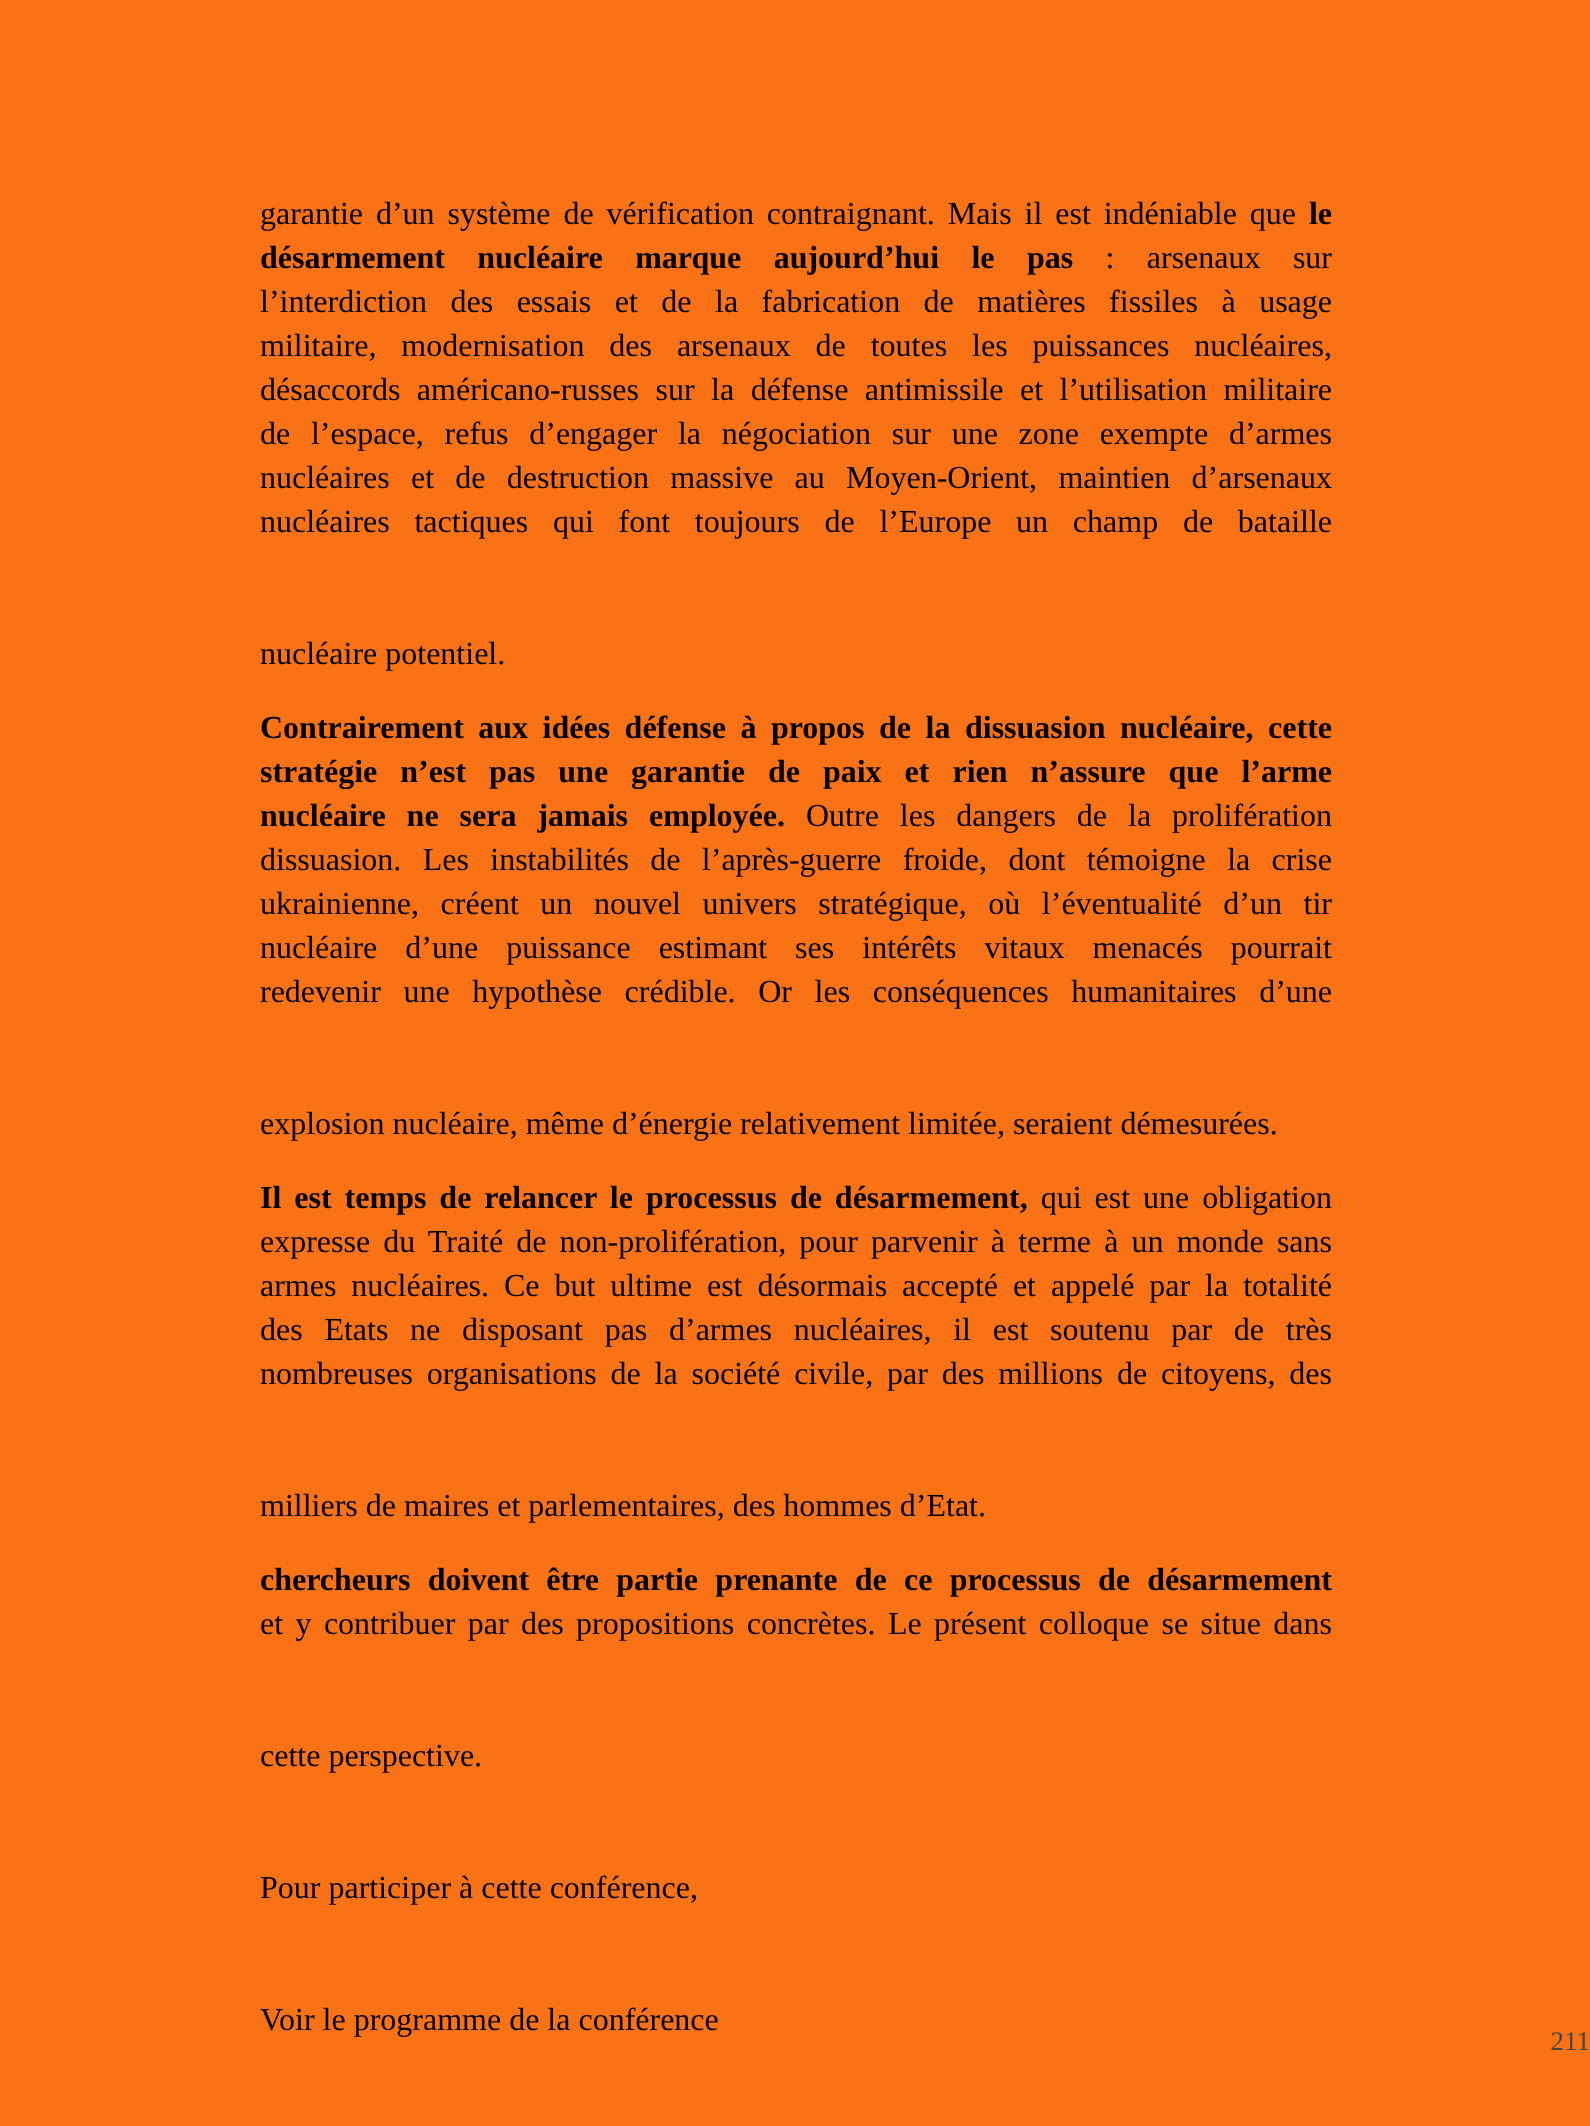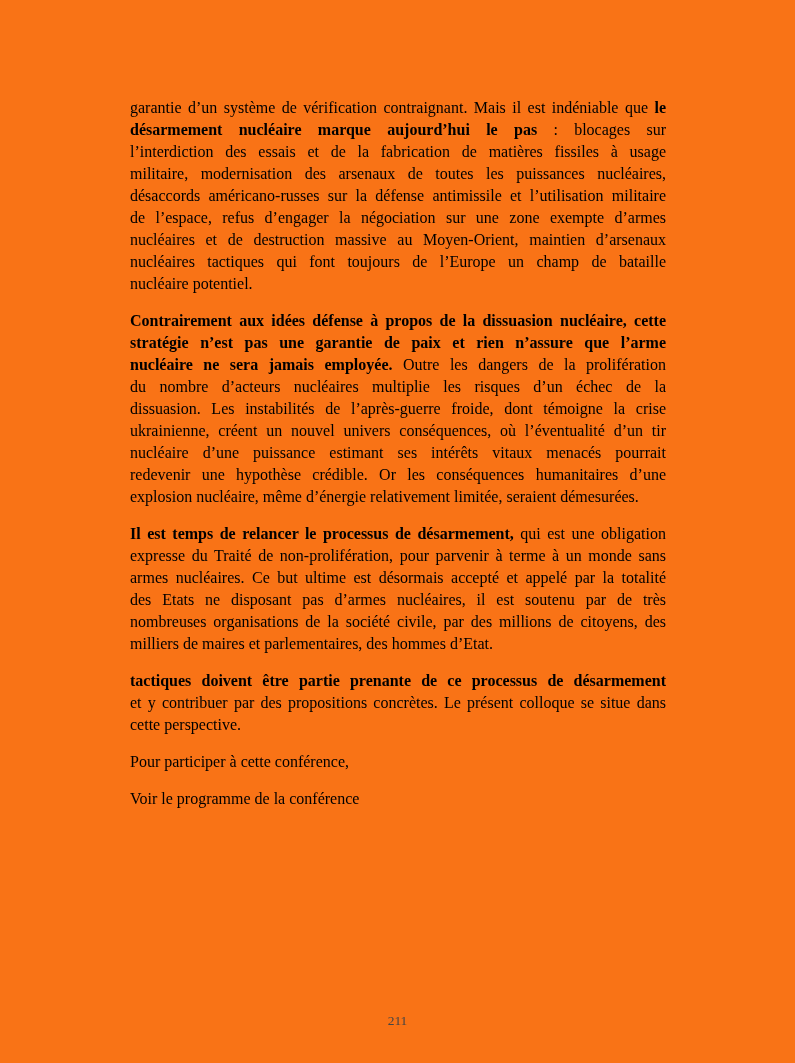--- a/index.html
+++ b/index.html
@@ -28,71 +28,71 @@
   }
   .line {
     line-height: 22px;
     height: 22px;
     overflow: hidden;
     text-align: justify;
     text-align-last: justify;
   }
   .line.last {
     text-align-last: left;
+    margin-top: 44px;
   }
   .bold {
     font-weight: 700;
   }
   .page-number {
     position: absolute;
     left: 0;
     top: 1013px;
     width: 100%;
-    text-align: center;
+    text-align: right;
     font-size: 13.5px;
     color: #454545;
   }
 </style>
 </head>
 <body>
 
 <div class="page">
   <div class="content">
     <div class="para">
         <div class="line"><span>garantie d’un système de vérification contraignant. Mais il est indéniable que </span><span class="bold">le</span></div>
-        <div class="line"><span class="bold">désarmement nucléaire marque aujourd’hui le pas</span><span> : blocages sur</span></div>
+        <div class="line"><span class="bold">désarmement nucléaire marque aujourd’hui le pas</span><span> : arsenaux sur</span></div>
         <div class="line"><span>l’interdiction des essais et de la fabrication de matières fissiles à usage</span></div>
         <div class="line"><span>militaire, modernisation des arsenaux de toutes les puissances nucléaires,</span></div>
         <div class="line"><span>désaccords américano-russes sur la défense antimissile et l’utilisation militaire</span></div>
         <div class="line"><span>de l’espace, refus d’engager la négociation sur une zone exempte d’armes</span></div>
         <div class="line"><span>nucléaires et de destruction massive au Moyen-Orient, maintien d’arsenaux</span></div>
         <div class="line"><span>nucléaires tactiques qui font toujours de l’Europe un champ de bataille</span></div>
         <div class="line last"><span>nucléaire potentiel.</span></div>
       </div>
     <div class="para">
         <div class="line"><span class="bold">Contrairement aux idées défense à propos de la dissuasion nucléaire, cette</span></div>
         <div class="line"><span class="bold">stratégie n’est pas une garantie de paix et rien n’assure que l’arme</span></div>
         <div class="line"><span class="bold">nucléaire ne sera jamais employée.</span><span> Outre les dangers de la prolifération</span></div>
-        <div class="line"><span>du nombre d’acteurs nucléaires multiplie les risques d’un échec de la</span></div>
         <div class="line"><span>dissuasion. Les instabilités de l’après-guerre froide, dont témoigne la crise</span></div>
-        <div class="line"><span>ukrainienne, créent un nouvel univers conséquences, où l’éventualité d’un tir</span></div>
+        <div class="line"><span>ukrainienne, créent un nouvel univers stratégique, où l’éventualité d’un tir</span></div>
         <div class="line"><span>nucléaire d’une puissance estimant ses intérêts vitaux menacés pourrait</span></div>
         <div class="line"><span>redevenir une hypothèse crédible. Or les conséquences humanitaires d’une</span></div>
         <div class="line last"><span>explosion nucléaire, même d’énergie relativement limitée, seraient démesurées.</span></div>
       </div>
     <div class="para">
         <div class="line"><span class="bold">Il est temps de relancer le processus de désarmement,</span><span> qui est une obligation</span></div>
         <div class="line"><span>expresse du Traité de non-prolifération, pour parvenir à terme à un monde sans</span></div>
         <div class="line"><span>armes nucléaires. Ce but ultime est désormais accepté et appelé par la totalité</span></div>
         <div class="line"><span>des Etats ne disposant pas d’armes nucléaires, il est soutenu par de très</span></div>
         <div class="line"><span>nombreuses organisations de la société civile, par des millions de citoyens, des</span></div>
         <div class="line last"><span>milliers de maires et parlementaires, des hommes d’Etat.</span></div>
       </div>
     <div class="para">
-        <div class="line"><span class="bold">tactiques doivent être partie prenante de ce processus de désarmement</span></div>
+        <div class="line"><span class="bold">chercheurs doivent être partie prenante de ce processus de désarmement</span></div>
         <div class="line"><span>et y contribuer par des propositions concrètes. Le présent colloque se situe dans</span></div>
         <div class="line last"><span>cette perspective.</span></div>
       </div>
     <div class="para">
         <div class="line last"><span>Pour participer à cette conférence,</span></div>
       </div>
     <div class="para">
         <div class="line last"><span>Voir le programme de la conférence</span></div>
       </div>
   </div>

